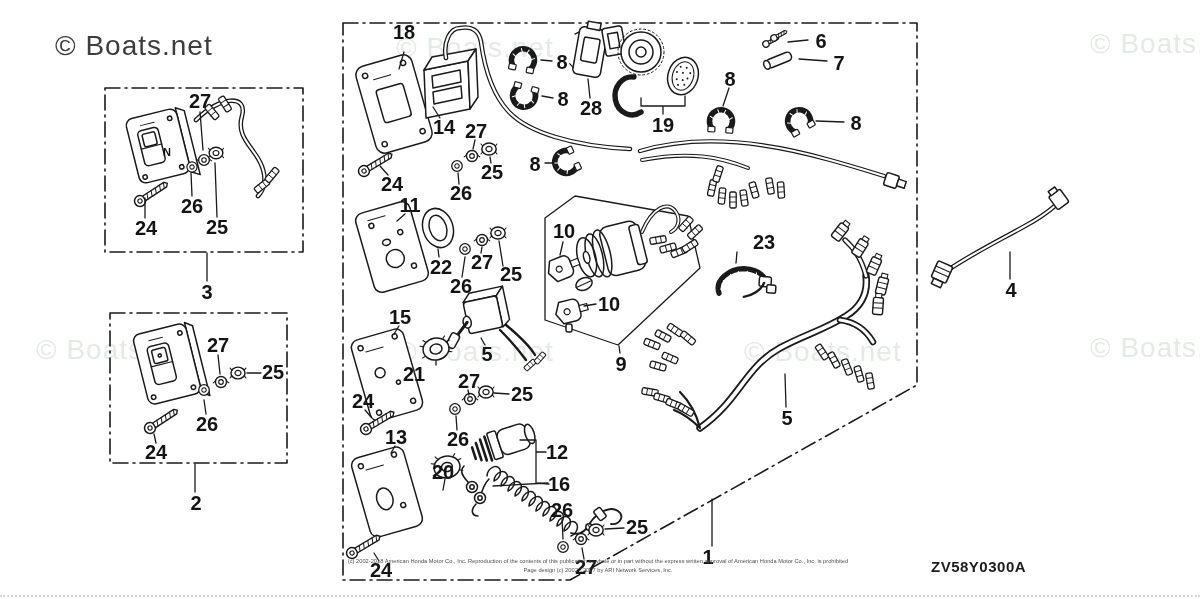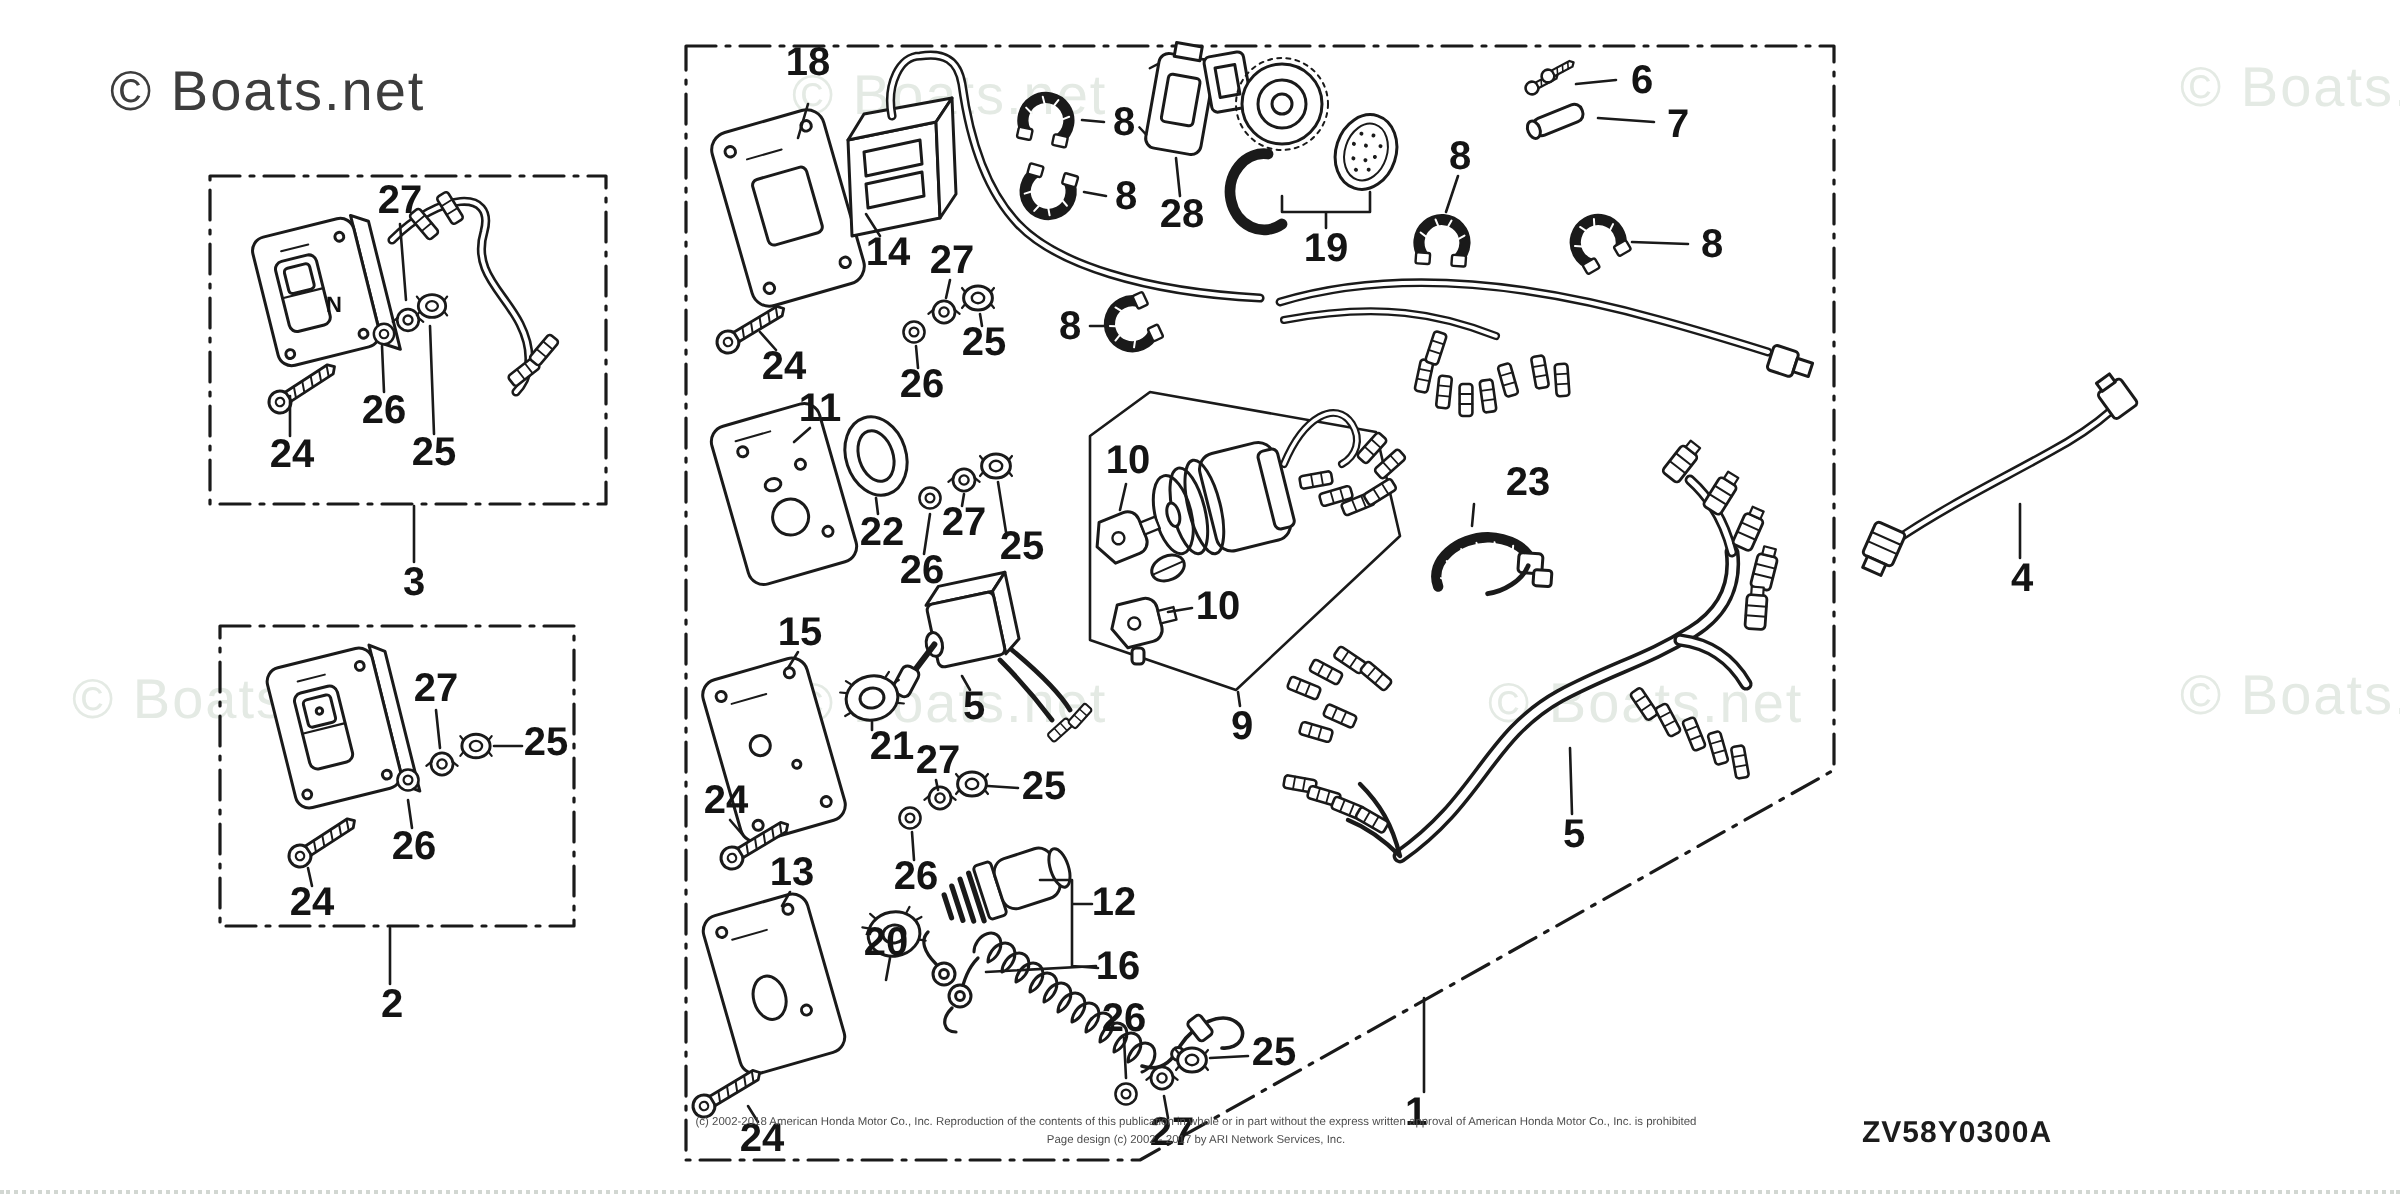--- a/index.html
+++ b/index.html
@@ -476,21 +476,21 @@
   <div class="co" style="left:476px;top:131px">27</div>
   <div class="co" style="left:492px;top:172px">25</div>
   <div class="co" style="left:461px;top:193px">26</div>
   <div class="co" style="left:410px;top:205px">11</div>
   <div class="co" style="left:441px;top:267px">22</div>
   <div class="co" style="left:482px;top:262px">27</div>
   <div class="co" style="left:511px;top:274px">25</div>
   <div class="co" style="left:461px;top:286px">26</div>
   <div class="co" style="left:400px;top:317px">15</div>
   <div class="co" style="left:487px;top:354px">5</div>
-  <div class="co" style="left:446px;top:374px">21</div>
+  <div class="co" style="left:414px;top:374px">21</div>
   <div class="co" style="left:363px;top:401px">24</div>
   <div class="co" style="left:469px;top:381px">27</div>
   <div class="co" style="left:522px;top:394px">25</div>
   <div class="co" style="left:458px;top:439px">26</div>
   <div class="co" style="left:396px;top:437px">13</div>
   <div class="co" style="left:443px;top:472px">20</div>
   <div class="co" style="left:559px;top:484px">16</div>
   <div class="co" style="left:557px;top:452px">12</div>
   <div class="co" style="left:562px;top:510px">26</div>
   <div class="co" style="left:637px;top:527px">25</div>

